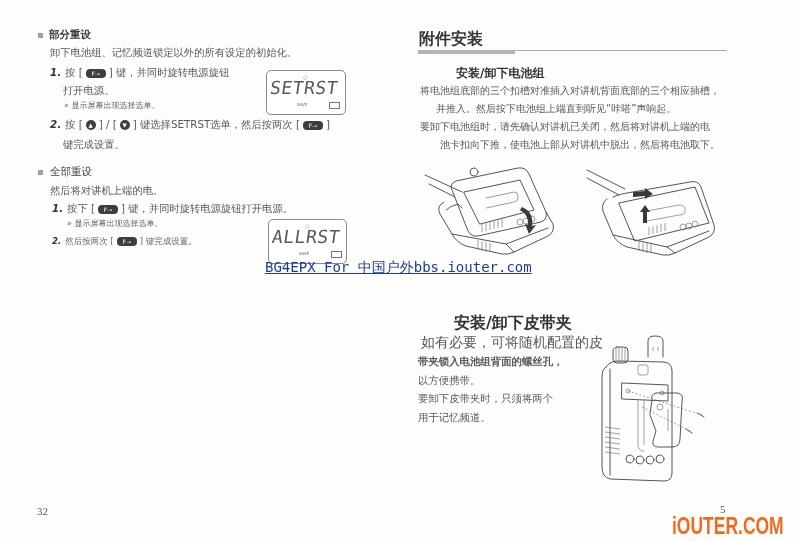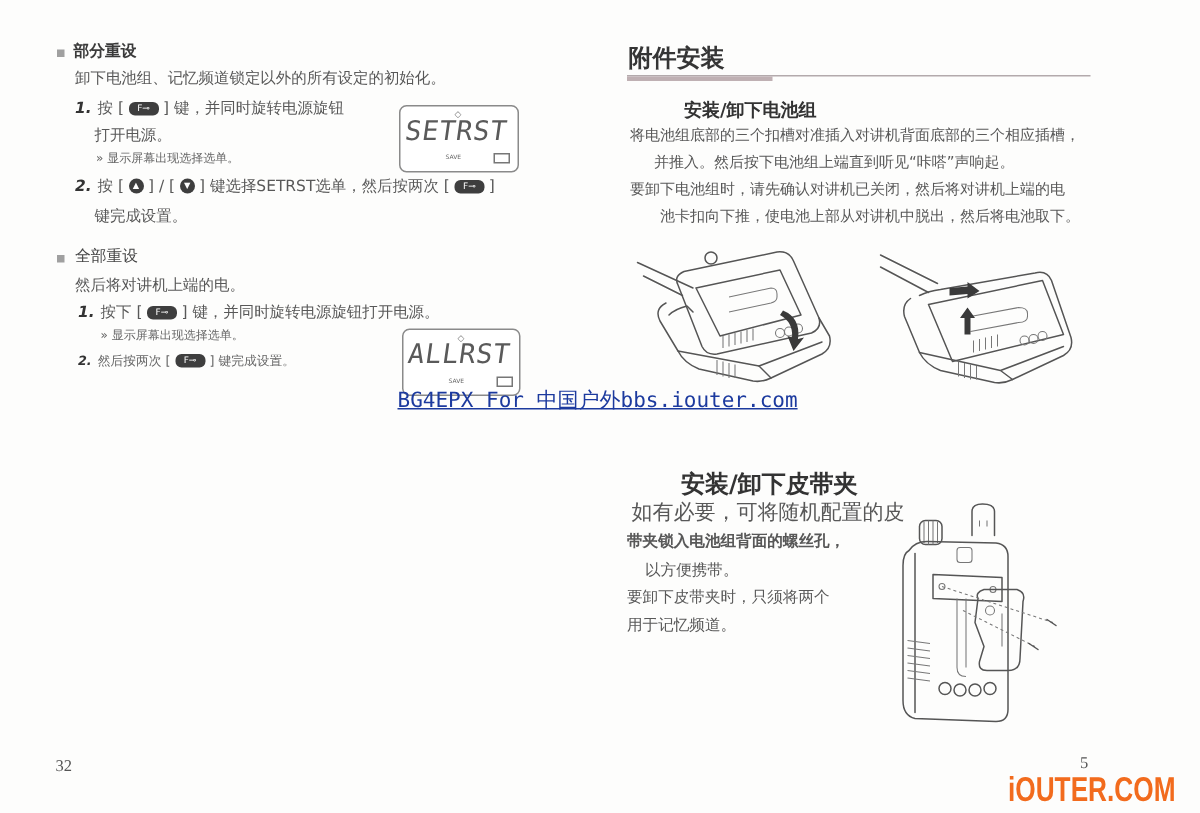--- a/index.html
+++ b/index.html
@@ -140,21 +140,21 @@
       <circle class="lt" cx="106" cy="61" r="3"></circle>
       <circle class="lt" cx="112" cy="59" r="3"></circle>
     <path class="lt" d="M56,76 L56,86 M60,77 L60,87 M64,78 L64,88 M68,79 L68,88"></path>
     <path d="M50,27 L62,26 L62,23 L70,29 L62,34 L62,31 L50,32 Z" fill="#3a3a3a"></path>
     <path d="M60,58 L60,47 L57,47 L62,40 L67,47 L64,47 L64,58 Z" fill="#3a3a3a"></path>
   </svg>
 
   <div class="abs sub-r" style="left:418px;top:316px;font-size:16px;">安装/卸下皮带夹</div>
   <div class="abs txt-r" style="left:421px;top:336px;font-size:14px;">如有必要，可将随机配置的皮</div>
   <div class="abs txt-r" style="left:418px;top:355px;font-size:10.4px;font-weight:bold;">带夹锁入电池组背面的螺丝孔，</div>
-  <div class="abs txt-r" style="left:418px;top:374px;font-size:10.4px;margin-left:12px;">以方便携带。</div>
+  <div class="abs txt-r" style="left:418px;top:374px;font-size:10.4px;">以方便携带。</div>
   <div class="abs txt-r" style="left:418px;top:392px;font-size:10.4px;">要卸下皮带夹时，只须将两个</div>
   <div class="abs txt-r" style="left:418px;top:411px;font-size:10.4px;">用于记忆频道。</div>
 
   <svg class="abs" style="left:598px;top:335px;" width="112" height="150" viewBox="0 0 112 150">
     <rect class="ln" x="15" y="12" width="15" height="16" rx="4"></rect>
     <path class="lt" d="M18,13 L18,27 M21,12 L21,28 M24,12 L24,28 M27,13 L27,27"></path>
     <path class="ln" d="M50,22 L50,6 Q50,1 57,1 Q65,1 65,6 L65,22"></path>
     <path class="lt" d="M55,12 L55,16 M60,12 L60,16"></path>
     <path class="ln" d="M8,32 Q4,34 4,42 L4,132 Q4,142 12,144 L66,146 Q74,146 74,138 L74,36 Q74,28 66,27 L20,26 Q12,26 8,32 Z"></path>
     <path class="ln" d="M12,34 L12,140"></path>

